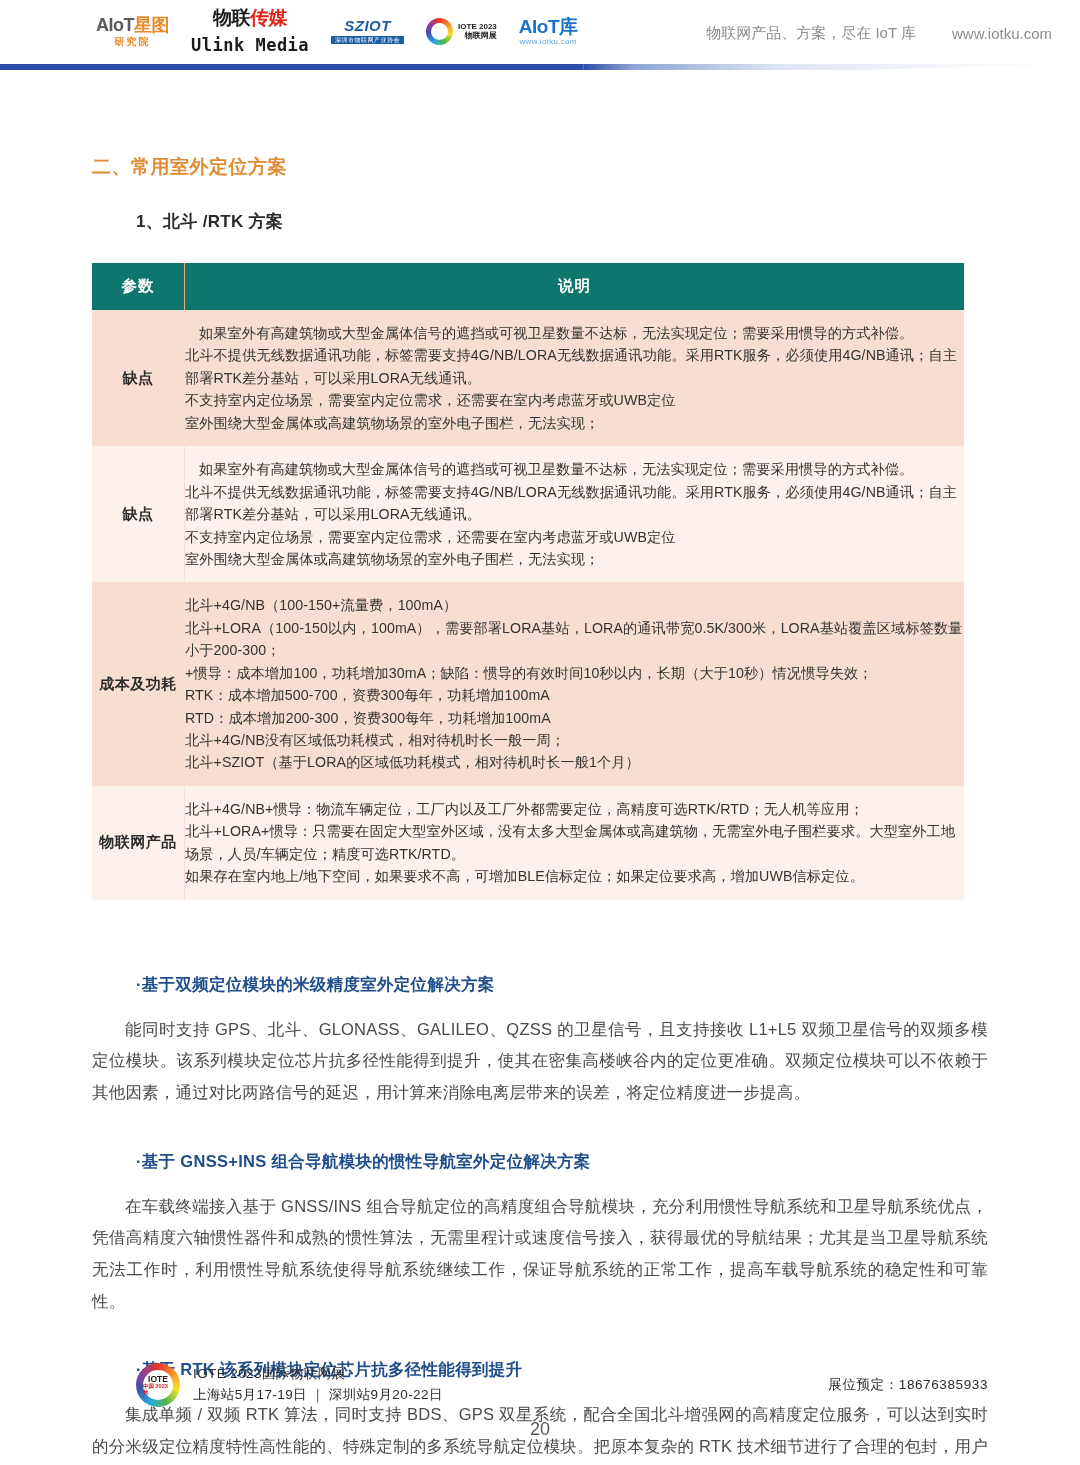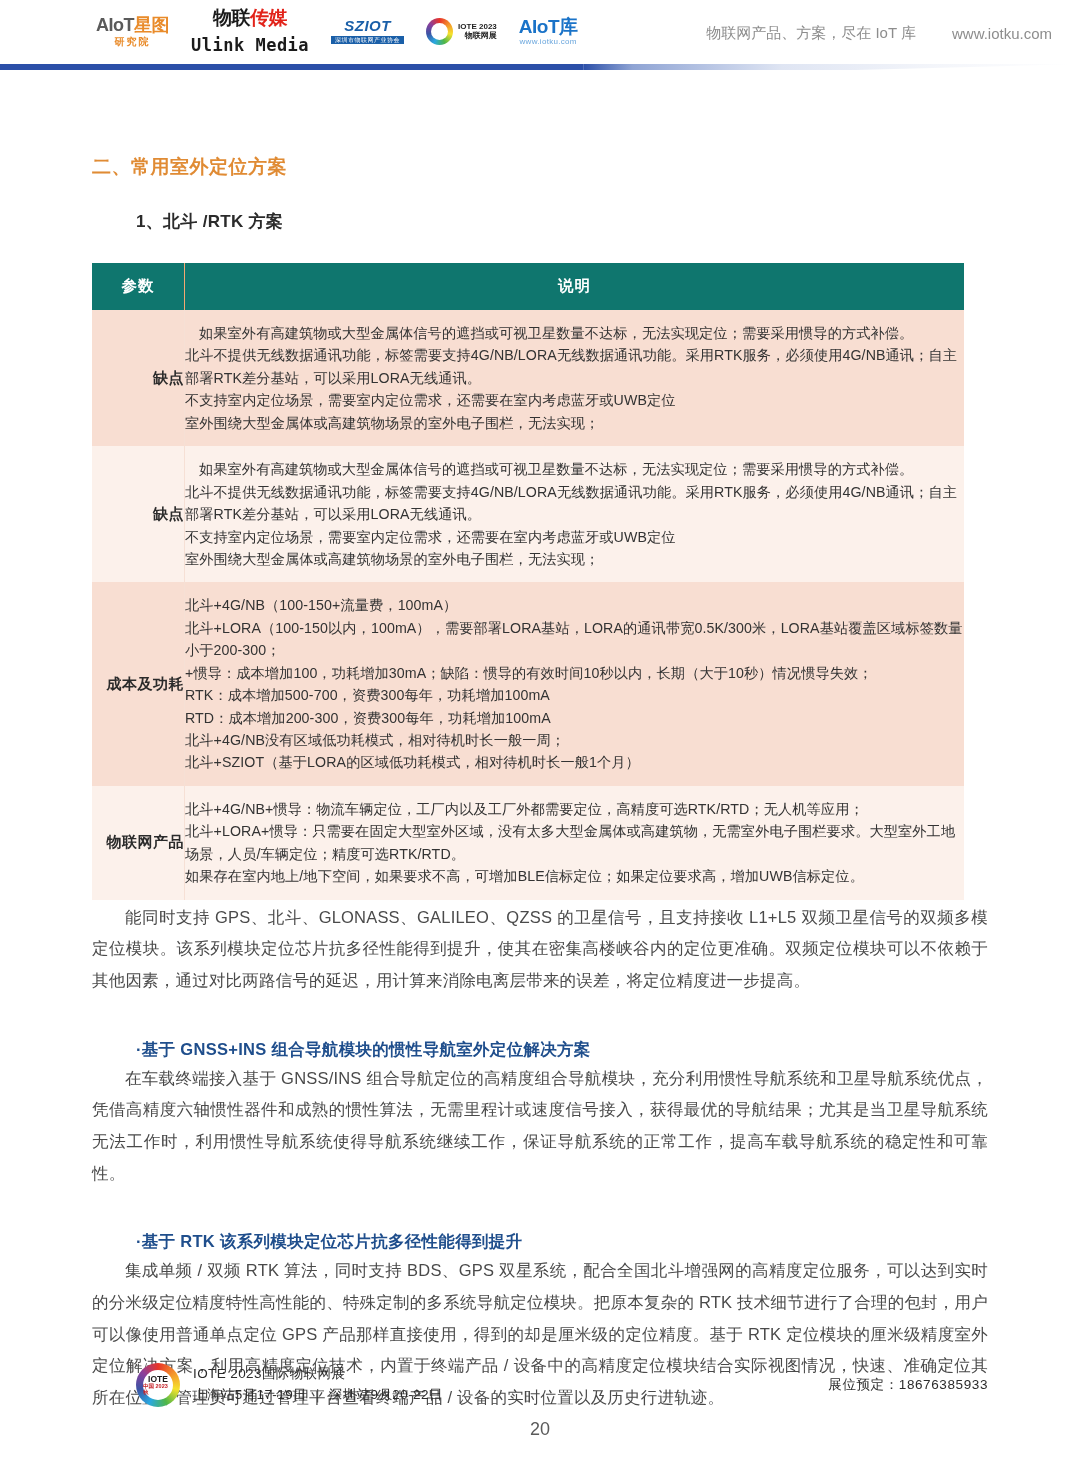--- a/index.html
+++ b/index.html
@@ -195,21 +195,21 @@
   }
   table.spec th:last-child { border-right: none; }
   table.spec td {
     vertical-align: middle;
     border-right: 1px solid #f6e0d5;
     padding: 12px 0;
   }
   table.spec td:last-child { border-right: none; }
   td.param {
     width: 92px;
-    text-align: right;
+    text-align: center;
     font-size: 15px;
     font-weight: bold;
     color: #2b2b2b;
     letter-spacing: 0.5px;
   }
   td.desc {
     font-size: 14.2px;
     color: #333333;
     line-height: 1.58;
     padding-left: 18px;
@@ -229,21 +229,21 @@
     padding-left: 44px;
     letter-spacing: 0.3px;
   }
   .bh-1 { margin-top: 74px; }
   .bh-2 { margin-top: 42px; }
   .bh-3 { margin-top: 42px; }
   .body-para {
     font-size: 16.5px;
     color: #4a4a4a;
     line-height: 1.92;
-    margin-top: 2px;
+    margin-top: 18px;
     text-indent: 33px;
     letter-spacing: 0.2px;
     text-align: justify;
   }
 
   
   .page-footer {
     position: absolute;
     left: 0;
     bottom: 0;
@@ -388,20 +388,21 @@
         <td class="param">物联网产品</td>
         <td class="desc">
           <span class="ln">北斗+4G/NB+惯导：物流车辆定位，工厂内以及工厂外都需要定位，高精度可选RTK/RTD；无人机等应用；</span>
           <span class="ln">北斗+LORA+惯导：只需要在固定大型室外区域，没有太多大型金属体或高建筑物，无需室外电子围栏要求。大型室外工地场景，人员/车辆定位；精度可选RTK/RTD。</span>
           <span class="ln">如果存在室内地上/地下空间，如果要求不高，可增加BLE信标定位；如果定位要求高，增加UWB信标定位。</span>
         </td>
       </tr>
     </tbody>
   </table>
 
+  <div class="blue-head bh-1">·基于双频定位模块的米级精度室外定位解决方案</div>
   <div class="body-para">能同时支持 GPS、北斗、GLONASS、GALILEO、QZSS 的卫星信号，且支持接收 L1+L5 双频卫星信号的双频多模定位模块。该系列模块定位芯片抗多径性能得到提升，使其在密集高楼峡谷内的定位更准确。双频定位模块可以不依赖于其他因素，通过对比两路信号的延迟，用计算来消除电离层带来的误差，将定位精度进一步提高。</div>
 
   <div class="blue-head bh-2">·基于 GNSS+INS 组合导航模块的惯性导航室外定位解决方案</div>
   <div class="body-para">在车载终端接入基于 GNSS/INS 组合导航定位的高精度组合导航模块，充分利用惯性导航系统和卫星导航系统优点，凭借高精度六轴惯性器件和成熟的惯性算法，无需里程计或速度信号接入，获得最优的导航结果；尤其是当卫星导航系统无法工作时，利用惯性导航系统使得导航系统继续工作，保证导航系统的正常工作，提高车载导航系统的稳定性和可靠性。</div>
 
   <div class="blue-head bh-3">·基于 RTK 该系列模块定位芯片抗多径性能得到提升</div>
   <div class="body-para">集成单频 / 双频 RTK 算法，同时支持 BDS、GPS 双星系统，配合全国北斗增强网的高精度定位服务，可以达到实时的分米级定位精度特性高性能的、特殊定制的多系统导航定位模块。把原本复杂的 RTK 技术细节进行了合理的包封，用户可以像使用普通单点定位 GPS 产品那样直接使用，得到的却是厘米级的定位精度。基于 RTK 定位模块的厘米级精度室外定位解决方案，利用高精度定位技术，内置于终端产品 / 设备中的高精度定位模块结合实际视图情况，快速、准确定位其所在位置，管理员可通过管理平台查看终端产品 / 设备的实时位置以及历史行进轨迹。</div>
 
 </div>
 

